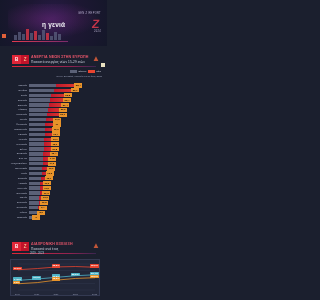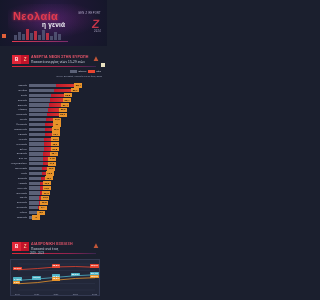--- a/index.html
+++ b/index.html
@@ -74,21 +74,20 @@
 
   .edge-dot{position:absolute;width:4px;height:4px;background:#e0603a;}
 </style>
 </head>
 <body>
 
 <div class="page">
 
   <div class="hero">
     <div class="hero-glow"></div>
-    <div class="hero-title">Νεολαία</div>
     <div class="hero-sub">η γενιά</div>
     <div class="hero-z">Z</div>
     <div class="hero-tag">GEN Z REPORT</div>
     <div class="hero-tag2">2024</div>
     <div class="hero-city">
       <i style="height:5px"></i>
         <i style="height:8px"></i>
         <i style="height:6px"></i>
       <i class="r" style="height:11px"></i>
         <i style="height:7px"></i>

